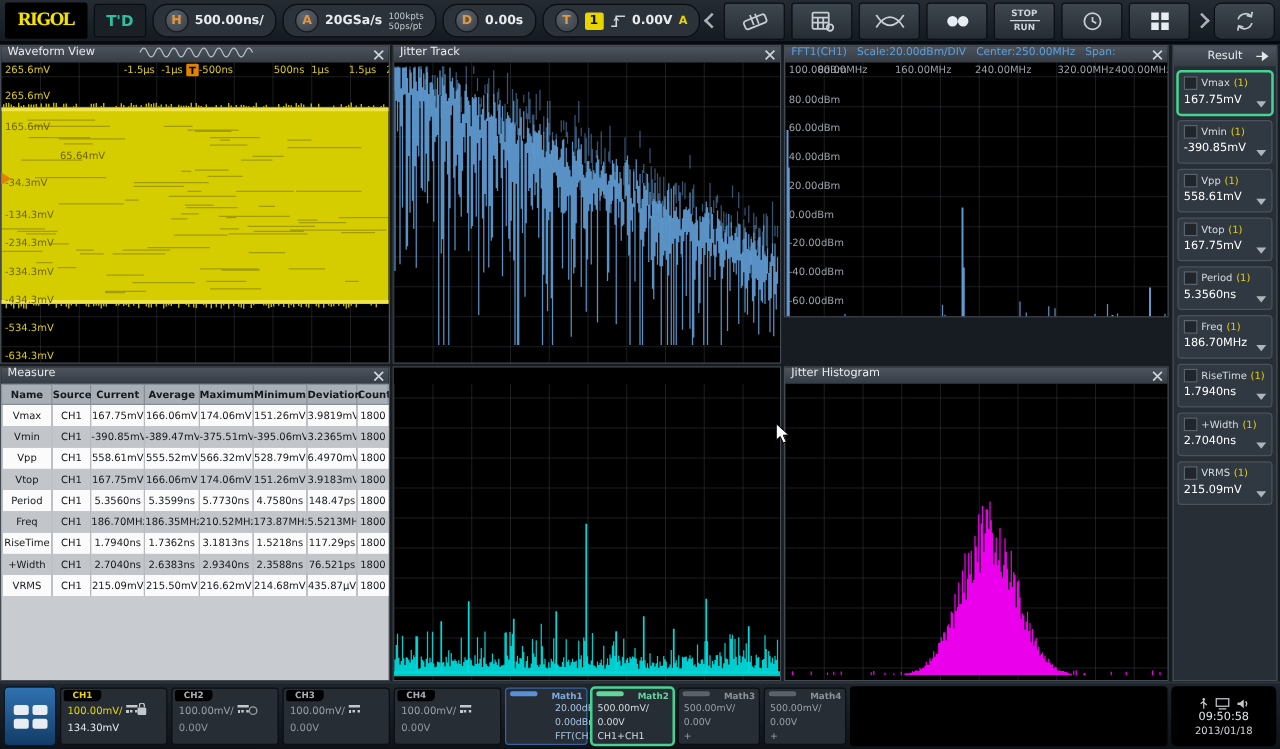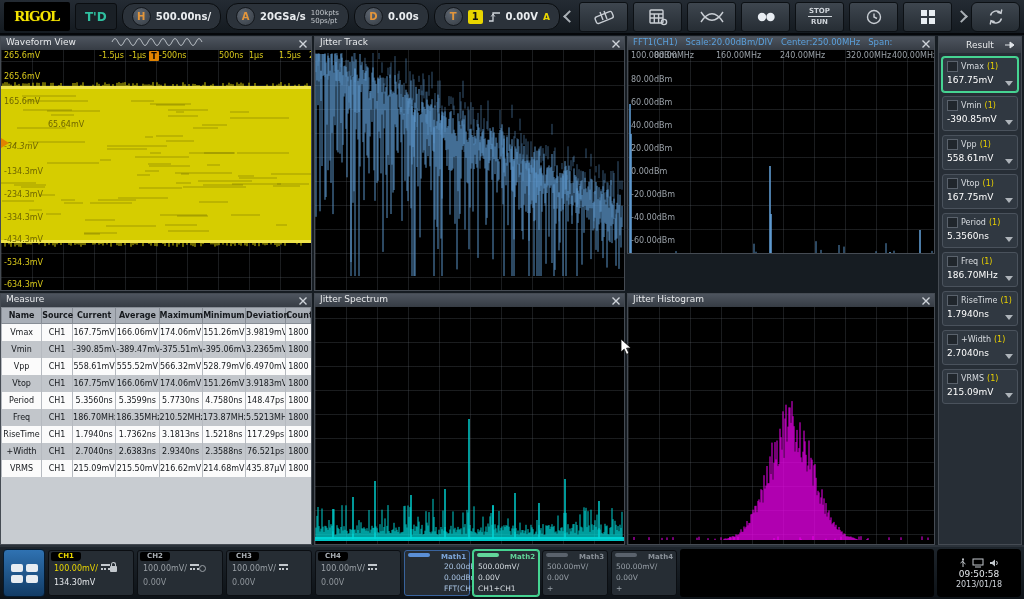--- a/index.html
+++ b/index.html
@@ -236,21 +236,21 @@
         <span class="ticklabel wf-x" style="left: 122px; top: 2px;">-500ns</span>
         <span class="ticklabel wf-x" style="left: 182px; top: 2px;">500ns</span>
         <span class="ticklabel wf-x" style="left: 212px; top: 2px;">1µs</span>
         <span class="ticklabel wf-x" style="left: 242px; top: 2px;">1.5µs</span>
         <span class="ticklabel wf-x" style="left: 272px; top: 2px;">2µs</span>
         <span class="ticklabel wf-x" style="left: 296px; top: 2px;">2.5µs</span>
         <span class="ticklabel wf-y" style="left: 3px; top: 2px;">265.6mV</span>
         <span class="ticklabel wf-y" style="left: 3px; top: 23px;">265.6mV</span>
         <span class="ticklabel wf-y dark" style="left: 3px; top: 48px;">165.6mV</span>
         <span class="ticklabel wf-y dark" style="left: 3px; top: 71px; margin-left: 44px;">65.64mV</span>
-        <span class="ticklabel wf-y dark" style="left: 3px; top: 93px; font-style: italic;">-34.3mV</span>
+        <span class="ticklabel wf-y dark" style="left: 3px; top: 93px;">-34.3mV</span>
         <span class="ticklabel wf-y dark" style="left: 3px; top: 118px;">-134.3mV</span>
         <span class="ticklabel wf-y dark" style="left: 3px; top: 141px;">-234.3mV</span>
         <span class="ticklabel wf-y dark" style="left: 3px; top: 164px;">-334.3mV</span>
         <span class="ticklabel wf-y dark" style="left: 3px; top: 186px;">-434.3mV</span>
         <span class="ticklabel wf-y" style="left: 3px; top: 209px;">-534.3mV</span>
         <span class="ticklabel wf-y" style="left: 3px; top: 231px;">-634.3mV</span>
         <span class="tmark" style="left: 148px; top: 1px;">T</span>
         <span class="tlevel" style="top: 88px;"></span>
       </div>
   </div>
@@ -391,26 +391,20 @@
     </div>
     <div class="pbody scope" id="jt-body">
         <svg width="309" height="242" class="trace">
           <path d="M1,3.0V22.1M3,3.0V15.9M4,3.0V11.1M6,20.6V29.1M10,3.0V27.2M13,3.0V29.7M17,3.0V14.9M20,3.0V21.3M21,3.0V36.5M22,3.0V31.2M25,13.4V32.8M26,3.0V17.2M27,3.0V35.1M31,9.9V26.8M33,10.0V31.4M34,21.2V52.6M38,11.3V44.7M39,3.0V12.0M40,3.0V32.3M50,7.8V30.5M51,13.9V30.8M54,27.3V39.6M55,42.8V49.9M58,3.0V31.9M63,28.5V43.2M64,3.0V9.1M67,12.3V22.8M69,33.3V43.6M70,28.2V35.4M73,17.7V25.4M75,16.9V28.0M76,12.4V43.9M80,6.1V33.8M83,23.7V38.6M84,20.8V29.6M86,43.9V62.1M89,32.9V65.1M91,8.4V33.4M92,48.0V80.6M93,50.8V64.1M94,48.9V57.5M95,21.2V53.7M97,47.8V55.4M98,24.4V50.2M99,29.2V58.0M100,59.8V80.0M102,58.1V77.0M104,25.8V31.9M106,35.1V45.2M107,40.6V62.3M108,23.4V45.4M109,29.2V48.4M111,41.7V72.6M112,41.6V74.0M113,60.0V85.1M114,25.1V45.8M115,61.0V77.0M116,54.2V81.8M117,21.7V38.4M119,76.4V93.3M120,43.0V57.0M122,52.0V78.8M123,30.7V62.3M124,48.1V80.1M125,30.5V58.1M126,71.0V84.7M127,55.5V78.7M130,56.9V82.3M134,46.1V55.8M136,46.4V54.0M138,47.6V59.6M139,55.6V65.0M145,42.0V75.5M146,51.3V68.7M147,68.9V76.3M148,30.7V47.9M149,74.4V102.0M150,52.2V58.6M153,56.5V80.6M154,60.1V88.3M156,52.2V74.5M158,57.0V80.4M159,69.1V95.2M160,87.5V93.9M162,69.9V76.6M163,62.9V80.1M165,89.7V118.7M166,55.0V81.7M168,80.9V108.4M169,68.1V88.0M172,71.2V79.1M173,50.5V80.7M174,89.5V120.8M176,80.8V95.0M177,87.4V99.5M178,83.2V106.8M184,83.0V98.3M185,60.0V78.9M187,81.3V95.3M188,81.6V103.7M192,85.2V106.2M197,54.7V67.9M198,109.3V131.6M199,86.2V96.5M200,80.9V88.3M202,88.2V108.8M204,96.2V127.3M205,68.6V80.6M206,83.1V113.7M207,93.3V110.3M208,104.4V131.1M209,84.8V94.6M211,88.6V118.9M212,104.6V120.5M213,91.4V111.3M214,112.1V145.2M215,110.5V131.9M216,91.3V122.6M217,109.3V122.7M220,110.6V128.3M221,123.1V152.6M225,96.7V105.8M226,95.9V112.6M228,98.1V110.8M230,132.5V155.8M231,95.0V106.3M232,119.6V137.4M233,96.2V109.4M237,73.9V84.7M239,101.0V122.1M240,97.5V116.2M242,125.3V133.1M244,142.3V171.4M247,113.0V119.3M250,116.8V139.8M252,125.1V145.2M253,96.3V129.8M254,129.9V147.7M256,110.2V120.6M257,145.2V165.5M258,107.1V116.3M259,105.7V112.1M262,114.2V144.0M263,128.3V154.7M264,119.2V135.0M265,133.8V149.0M266,120.6V151.0M267,130.0V139.4M270,122.1V132.1M271,98.4V108.1M275,119.0V149.9M276,103.8V116.5M279,141.9V171.3M280,125.6V144.3M281,116.0V122.4M284,114.4V128.1M285,147.4V162.2M286,139.2V172.6M288,120.2V142.6M289,130.0V141.4M290,123.4V133.2M291,142.1V152.1M292,132.1V146.9M293,132.5V147.7M295,135.2V155.6M296,121.0V135.1M297,150.9V167.6M298,120.8V146.8M299,123.0V152.9M301,164.3V189.1M303,111.2V145.1M305,130.6V139.0M307,130.5V139.7" stroke="#5e99cf" stroke-width="1" opacity="0.55" fill="none"></path>
           <path d="M1,4.0V166.8M2,4.0V30.5M3,4.0V55.2M4,4.0V31.5M5,4.0V161.3M6,20.8V51.0M7,4.0V116.0M8,4.0V25.9M9,4.0V25.1M10,4.0V149.8M11,12.4V147.0M12,24.2V74.7M13,5.6V120.2M14,7.9V25.9M15,20.7V110.6M16,4.0V132.9M17,4.0V82.9M18,15.2V164.1M19,22.6V66.5M20,4.0V75.2M21,11.9V30.8M22,5.3V100.3M23,19.8V102.4M24,8.8V31.0M25,21.9V103.7M26,4.0V73.0M27,7.7V112.5M28,25.2V94.9M29,16.2V46.6M30,15.6V43.4M31,16.8V78.9M32,21.6V127.3M33,26.5V63.6M34,36.1V59.3M35,12.0V58.0M36,29.7V212.0M36,25.7V226M37,6.4V26.2M38,26.7V152.8M39,11.9V141.3M40,18.6V62.2M40,18.4V226M41,9.4V79.4M42,24.7V62.9M43,30.8V89.5M44,35.3V62.1M44,28.3V226M45,4.0V116.5M46,15.2V42.1M47,12.1V34.3M48,20.0V92.1M49,29.0V150.1M50,22.8V82.6M51,20.9V73.7M52,16.4V105.5M53,17.5V107.8M54,48.3V123.4M55,41.0V86.5M56,41.0V59.6M57,22.6V71.9M58,17.4V48.3M59,27.6V120.3M60,30.5V150.8M61,33.9V58.8M62,51.0V132.9M63,27.5V130.8M64,28.8V81.6M65,25.3V88.2M66,27.7V123.4M67,42.1V64.6M68,27.6V201.9M69,53.8V78.4M70,41.6V60.3M71,37.1V124.8M72,26.2V168.0M73,46.2V105.1M74,44.8V114.9M75,24.6V46.7M76,39.8V164.0M77,43.6V114.7M78,41.5V142.6M79,42.9V140.0M80,25.1V74.4M81,31.7V77.2M82,44.5V100.6M83,58.7V102.8M84,33.5V57.5M85,30.0V64.5M86,57.0V92.3M87,34.7V170.9M88,47.0V69.7M89,63.6V84.4M90,45.0V130.8M91,39.7V78.3M92,42.3V140.9M93,44.4V151.1M94,48.2V126.5M95,47.7V95.6M96,30.5V158.3M97,49.6V114.5M97,56.1V226M98,65.0V97.0M99,66.4V106.8M99,62.2V226M100,52.6V72.0M100,59.7V226M101,36.8V58.3M102,43.8V117.0M103,62.6V136.4M104,39.0V61.0M105,65.0V187.4M106,64.0V128.6M107,51.9V72.4M108,52.5V102.7M109,56.8V100.3M110,59.0V114.6M111,64.2V117.8M112,49.6V89.2M113,54.5V106.2M114,55.7V96.0M115,56.4V116.3M116,54.6V140.2M117,49.2V84.8M118,57.8V100.8M119,77.4V101.8M119,69.8V226M120,55.5V169.7M121,75.8V116.8M122,71.2V176.9M123,44.6V199.0M124,63.5V126.2M125,73.1V119.3M126,70.0V188.6M127,61.5V148.6M127,65.3V226M128,62.5V88.3M129,66.1V87.7M130,61.4V90.3M131,67.4V100.1M132,77.7V115.9M133,76.0V99.5M134,68.9V120.0M135,62.2V164.7M136,61.1V120.8M137,83.5V120.2M138,68.2V118.6M139,79.7V106.9M140,83.0V173.8M141,85.7V106.2M142,91.1V219.4M143,63.3V141.2M144,71.2V168.8M145,74.9V163.9M146,78.6V128.6M147,70.5V99.8M148,60.5V96.0M149,69.3V94.2M150,65.3V179.5M151,81.6V107.8M152,89.7V132.4M153,91.9V133.4M154,87.9V199.3M155,78.9V157.5M156,78.7V118.7M157,85.0V113.3M158,87.0V161.6M159,93.5V119.1M160,85.9V104.8M161,88.5V114.1M162,80.0V117.7M163,74.1V207.9M164,77.5V100.4M165,92.2V110.6M166,86.3V106.5M167,82.3V103.2M168,79.1V105.7M169,88.8V108.9M170,88.3V118.5M171,97.6V174.8M172,94.5V167.9M173,89.7V120.2M174,90.0V113.2M175,78.2V110.5M176,80.9V99.1M177,93.8V129.8M178,77.2V209.3M179,82.4V109.1M180,96.5V124.1M181,87.5V111.4M182,92.8V142.5M183,108.9V130.8M184,111.4V129.6M185,80.0V109.3M186,78.2V106.5M187,74.3V138.1M188,97.5V154.4M189,85.4V122.5M189,88.6V226M190,108.4V126.4M191,112.8V135.3M192,87.1V115.7M193,102.6V175.2M194,77.3V101.1M195,94.4V112.5M196,98.8V119.9M197,96.3V140.6M197,89.2V226M198,116.5V141.7M199,109.0V189.4M199,110.6V226M200,96.4V147.1M201,98.6V135.4M202,101.9V132.3M203,89.2V114.5M204,113.8V159.6M205,103.6V124.8M206,122.5V157.9M207,110.5V181.0M208,109.3V189.4M209,96.0V154.9M210,111.1V143.7M211,113.2V161.7M212,110.6V136.2M213,110.6V163.0M214,118.3V190.8M214,113.0V226M215,124.1V163.0M216,114.9V154.4M217,106.9V150.5M218,117.6V157.8M219,102.1V171.2M219,109.3V226M220,96.5V170.3M221,122.4V153.0M222,110.2V137.4M222,100.7V226M223,124.3V145.0M224,98.6V179.9M224,100.5V226M225,118.6V141.0M226,115.4V135.7M226,117.5V226M227,123.4V161.8M228,125.3V143.8M229,103.7V138.5M230,133.8V153.2M231,124.6V213.8M232,117.6V143.0M233,117.3V135.5M234,115.4V186.7M235,118.1V137.8M236,116.9V135.5M237,104.0V213.0M238,121.0V143.0M239,134.3V158.8M239,127.1V226M240,129.4V219.9M241,128.1V173.7M242,115.3V158.6M243,126.3V147.2M244,142.4V200.4M245,122.9V192.6M246,127.6V161.3M247,123.2V148.4M248,125.5V159.7M248,123.8V226M249,120.6V153.9M250,111.1V144.1M251,115.8V139.4M251,121.1V226M252,119.9V150.7M253,141.0V171.5M254,115.6V154.7M255,121.1V144.1M256,133.2V154.3M257,145.9V173.9M258,132.7V155.3M259,118.4V143.0M260,125.0V152.5M261,126.6V163.0M262,138.3V157.1M262,130.6V226M263,140.7V172.9M264,143.4V163.7M265,135.9V158.1M266,130.9V149.6M267,145.0V214.7M268,121.2V156.9M269,139.2V182.8M270,127.8V155.8M271,138.4V159.9M272,142.2V167.6M273,136.4V160.5M274,131.7V169.6M275,139.6V158.2M276,128.8V209.1M277,129.5V158.3M278,153.0V180.5M279,151.6V178.5M280,140.9V167.8M281,132.0V199.9M282,135.8V180.7M283,149.2V201.8M284,137.2V174.4M285,150.4V168.6M286,141.2V161.7M287,144.0V190.9M288,136.2V208.1M289,142.4V187.0M290,149.6V172.8M291,154.4V174.0M292,139.9V217.6M293,139.4V181.5M294,157.7V190.6M295,146.4V192.1M296,130.1V175.8M297,153.5V193.1M298,155.0V174.2M299,148.6V168.9M300,168.3V190.3M301,159.3V215.8M302,152.8V188.5M303,144.6V162.8M304,154.9V218.9M305,144.8V185.4M306,167.3V197.5M307,155.7V177.0" stroke="#5e99cf" stroke-width="1" opacity="0.95" fill="none"></path>
         </svg>
       </div>
   </div>
 
   <div class="panel" id="jspec" style="left:314px;top:293px;width:311px;height:252px;">
-    <div class="phead">
-      <span>Jitter Spectrum</span>
-      <svg class="xbtn" viewBox="0 0 10 10">
-        <path d="M1.5,1.5 L8.5,8.5 M8.5,1.5 L1.5,8.5" stroke="#cfd4da" stroke-width="1.4"></path>
-      </svg>
-    </div>
     <div class="pbody scope" id="js-body">
         <svg width="309" height="239" class="trace">
           <path d="M1,232V220.6M2,232V208.9M3,232V200.0M4,232V219.1M5,232V224.5M6,232V221.7M7,232V201.5M8,232V219.6M9,232V224.9M10,232V218.8M11,232V219.2M12,232V220.8M13,232V222.9M14,232V213.0M15,232V220.6M16,232V217.2M17,232V218.8M18,232V224.4M19,232V202.2M20,232V227.9M21,232V227.5M22,232V218.2M23,232V220.8M24,232V222.1M25,232V226.4M26,232V220.0M27,232V198.2M28,232V223.5M29,232V219.2M30,232V222.8M31,232V198.3M32,232V223.8M33,232V226.8M34,232V226.2M35,232V222.1M36,232V222.7M37,232V222.7M38,232V226.7M39,232V222.9M40,232V222.5M41,232V226.0M42,232V218.4M43,232V223.0M44,232V213.1M45,232V226.0M46,232V215.3M47,232V221.3M48,232V221.6M49,232V220.3M50,232V221.7M51,232V223.7M52,232V221.2M53,232V224.2M54,232V203.0M55,232V225.7M56,232V222.6M57,232V218.8M58,232V221.0M59,232V220.7M60,232V225.5M61,232V219.5M62,232V221.2M63,232V225.2M64,232V225.8M65,232V217.2M66,232V224.2M67,232V202.7M68,232V223.8M69,232V220.0M70,232V211.4M71,232V226.5M72,232V218.9M73,232V198.1M74,232V224.0M75,232V225.8M76,232V226.2M77,232V223.0M78,232V222.4M79,232V215.8M80,232V224.2M81,232V220.6M82,232V222.8M83,232V225.0M84,232V219.9M85,232V226.5M86,232V225.4M87,232V225.3M88,232V224.8M89,232V199.1M90,232V198.8M91,232V217.3M92,232V220.5M93,232V198.5M94,232V209.8M95,232V200.1M96,232V221.8M97,232V227.8M98,232V222.1M99,232V217.6M100,232V224.0M101,232V219.3M102,232V219.7M103,232V209.7M104,232V214.6M105,232V226.9M106,232V221.8M107,232V217.9M108,232V227.6M109,232V227.0M110,232V223.7M111,232V204.2M112,232V215.6M113,232V218.5M114,232V205.1M115,232V224.9M116,232V226.4M117,232V224.5M118,232V191.9M119,232V210.0M120,232V224.3M121,232V220.0M122,232V227.1M123,232V227.8M124,232V222.7M125,232V226.9M126,232V220.0M127,232V222.2M128,232V203.5M129,232V223.7M130,232V220.0M131,232V224.4M132,232V225.3M133,232V226.6M134,232V226.2M135,232V222.5M136,232V218.8M137,232V226.6M138,232V204.4M139,232V222.4M140,232V220.8M141,232V225.2M142,232V222.7M143,232V219.9M144,232V222.5M145,232V222.4M146,232V221.3M147,232V227.3M148,232V205.5M149,232V220.3M150,232V217.1M151,232V226.7M152,232V202.9M153,232V205.5M154,232V221.6M155,232V218.0M156,232V223.9M157,232V224.7M158,232V221.3M159,232V199.3M160,232V225.2M161,232V225.8M162,232V227.2M163,232V222.2M164,232V224.9M165,232V223.3M166,232V220.5M167,232V225.1M168,232V209.6M169,232V227.9M170,232V224.5M171,232V219.5M172,232V225.0M173,232V216.5M174,232V219.6M175,232V209.4M176,232V206.0M177,232V217.8M178,232V198.9M179,232V222.5M180,232V217.3M181,232V221.3M182,232V225.5M183,232V218.3M184,232V204.0M185,232V223.6M186,232V220.8M187,232V219.4M188,232V223.2M189,232V218.3M190,232V220.0M191,232V218.2M192,232V218.7M193,232V211.4M194,232V219.7M195,232V224.1M196,232V228.0M197,232V221.4M198,232V218.6M199,232V221.5M200,232V224.8M201,232V221.2M202,232V227.2M203,232V223.5M204,232V227.6M205,232V215.6M206,232V225.5M207,232V223.0M208,232V223.1M209,232V226.2M210,232V223.6M211,232V217.8M212,232V227.2M213,232V222.1M214,232V225.8M215,232V225.3M216,232V217.8M217,232V220.3M218,232V222.2M219,232V227.7M220,232V226.7M221,232V224.6M222,232V213.0M223,232V227.4M224,232V218.1M225,232V223.3M226,232V221.1M227,232V226.6M228,232V217.1M229,232V227.8M230,232V227.6M231,232V218.3M232,232V219.0M233,232V218.4M234,232V218.1M235,232V222.0M236,232V219.7M237,232V217.2M238,232V220.1M239,232V218.9M240,232V225.4M241,232V224.4M242,232V226.6M243,232V208.5M244,232V223.2M245,232V224.1M246,232V220.8M247,232V220.3M248,232V224.2M249,232V205.9M250,232V226.3M251,232V205.9M252,232V225.4M253,232V217.2M254,232V227.3M255,232V221.5M256,232V224.3M257,232V220.9M258,232V217.2M259,232V217.0M260,232V225.8M261,232V214.8M262,232V218.0M263,232V227.6M264,232V223.5M265,232V207.4M266,232V219.7M267,232V220.4M268,232V224.5M269,232V200.3M270,232V203.9M271,232V200.8M272,232V220.1M273,232V204.2M274,232V218.4M275,232V224.9M276,232V202.7M277,232V217.3M278,232V222.9M279,232V218.1M280,232V213.2M281,232V219.8M282,232V207.6M283,232V222.6M284,232V221.1M285,232V222.6M286,232V217.5M287,232V225.9M288,232V227.1M289,232V225.2M290,232V216.8M291,232V219.2M292,232V218.5M293,232V227.1M294,232V227.5M295,232V220.9M296,232V220.1M297,232V201.1M298,232V212.2M299,232V227.4M300,232V213.8M301,232V217.8M302,232V223.0M303,232V219.1M304,232V224.2M305,232V217.7M306,232V220.9M307,232V204.8" stroke="#00d9d9" stroke-width="1" opacity="0.95" fill="none"></path>
           <path d="M18,232V202M38,232V190M60,232V174M96,232V188M130,232V182M154,232V112M178,232V198M200,232V186M224,232V196M250,232V172M284,232V194" stroke="#00d9d9" stroke-width="1.4" opacity="1" fill="none"></path>
           <rect x="0" y="230" width="309" height="4" fill="#00d9d9" opacity="0.9"></rect>
         </svg>
       </div>
   </div>
 
   <div class="panel" id="fft" style="left:627px;top:36px;width:308px;height:218px;">

